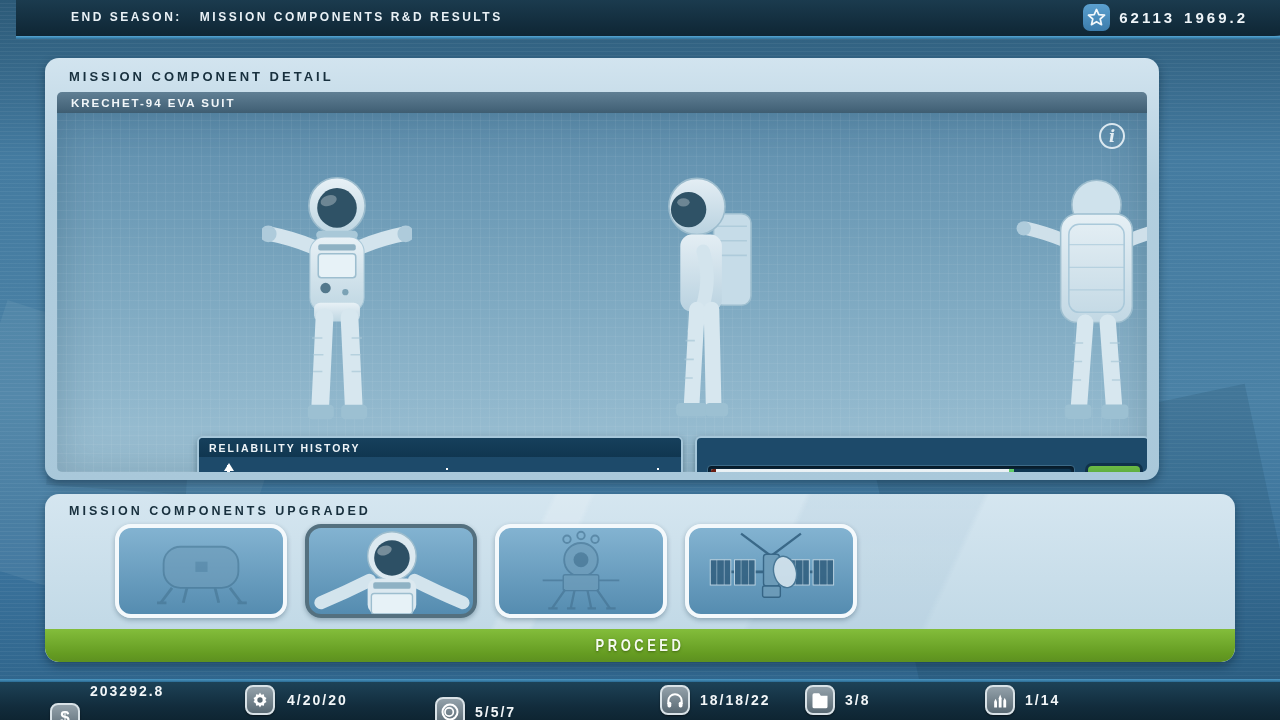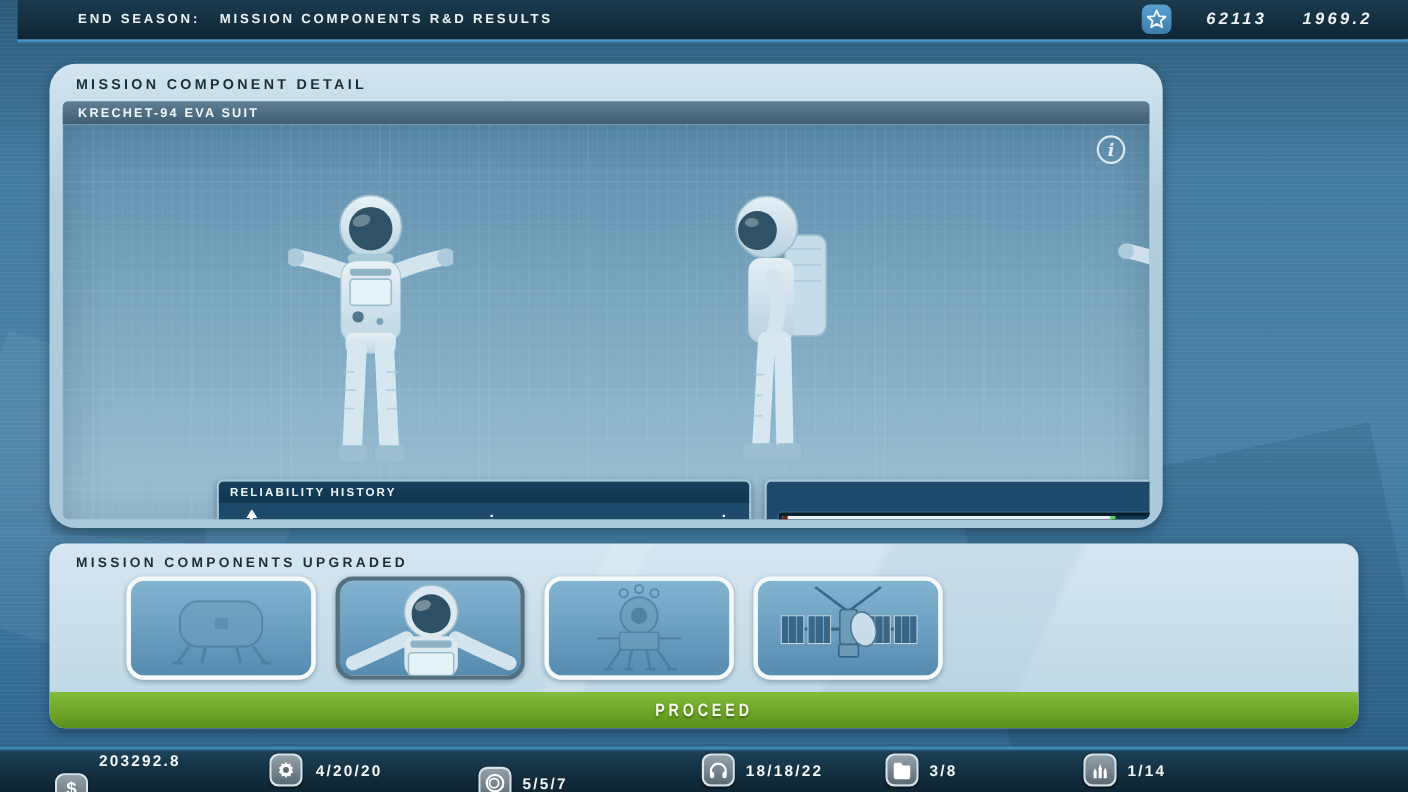--- a/index.html
+++ b/index.html
@@ -16,29 +16,29 @@
 
   
   .top-bar { position:absolute; left:16px; top:0; width:1280px; height:36px;
     background:linear-gradient(180deg,#1b3b4e,#122c3c 70%,#0f2634);
     border-radius:0 0 22px 0; z-index:5; }
   .top-bar:after { content:""; position:absolute; left:0; right:0; bottom:-3px; height:3px;
     background:linear-gradient(180deg,#57a7d4,#2c6f97); border-radius:0 0 22px 0; }
   .top-title { position:absolute; left:55px; top:10px; color:#e9f1f6; font-size:12px; font-weight:bold;
     letter-spacing:2.5px; text-transform:uppercase; white-space:pre; }
   .top-title .sep { display:inline-block; width:18px; }
-  .top-right { position:absolute; right:48px; top:4px; display:flex; align-items:center; gap:32px;font-style:italic; }
+  .top-right { position:absolute; right:48px; top:4px; display:flex; align-items:center; gap:9px; }
   .star-chip { width:27px; height:27px; border-radius:7px;
     background:linear-gradient(180deg,#5ba0cf,#3c7cab); display:flex; align-items:center; justify-content:center; }
   .num-text { color:#eef4f8; font-size:15px; font-weight:bold; letter-spacing:3px; }
 
   
-  .main-panel { position:absolute; left:45px; top:58px; width:1012px; height:422px;
+  .main-panel { position:absolute; left:45px; top:58px; width:1114px; height:422px;
     background:linear-gradient(180deg,#d2e4ef,#b3cfdf 30%,#a9c8da);
-    border-radius:24px; box-shadow:0 4px 10px rgba(5,25,40,.4); z-index:4; }
+    border-radius:14px; box-shadow:0 4px 10px rgba(5,25,40,.4); z-index:4; }
   .panel-title { position:absolute; left:24px; top:11px; color:#18303e; font-size:13px; font-weight:bold;
     letter-spacing:3px; text-transform:uppercase; }
   .component-header { position:absolute; left:12px; top:34px; right:12px; height:21px;
     background:linear-gradient(180deg,#607f94,#46657a 80%,#3e5d71);
     border-radius:5px 5px 0 0; display:flex; align-items:center; padding-left:14px; }
   .component-header span { color:#f1f6f9; font-size:11.5px; font-weight:bold; letter-spacing:2px; text-transform:uppercase; }
   .display-area { position:absolute; left:12px; top:55px; right:12px; bottom:8px;
     background:linear-gradient(180deg,#5c8cab,#7aa6bf 45%,#9dc1d4);
     background-clip:padding-box; border-radius:0 0 5px 5px; overflow:hidden;
     box-shadow:inset 0 0 40px rgba(8,40,62,.22); }
@@ -353,21 +353,21 @@
   <div class="stat" style="left:435px;margin-top:12px;">
     <div class="icon-box">
       <svg width="20" height="20" viewBox="0 0 24 24">
         <circle cx="12" cy="12" r="9" fill="none" stroke="#fff" stroke-width="2.4"></circle>
         <circle cx="11" cy="12" r="5" fill="none" stroke="#fff" stroke-width="2"></circle>
       </svg>
     </div>
     <span class="stat-text">5/5/7</span>
   </div>
 
-  <div class="stat" style="left:617px;padding-left:21px;">
+  <div class="stat" style="left:639px;padding-left:21px;">
     <div class="icon-box">
       <svg width="20" height="20" viewBox="0 0 24 24">
         <path d="M4 17 v-4 a8 8 0 0 1 16 0 v4" fill="none" stroke="#fff" stroke-width="2.4"></path>
         <rect x="3" y="14" width="4.5" height="7" rx="2" fill="#fff"></rect>
         <rect x="16.5" y="14" width="4.5" height="7" rx="2" fill="#fff"></rect>
       </svg>
     </div>
     <span class="stat-text">18/18/22</span>
   </div>
 

